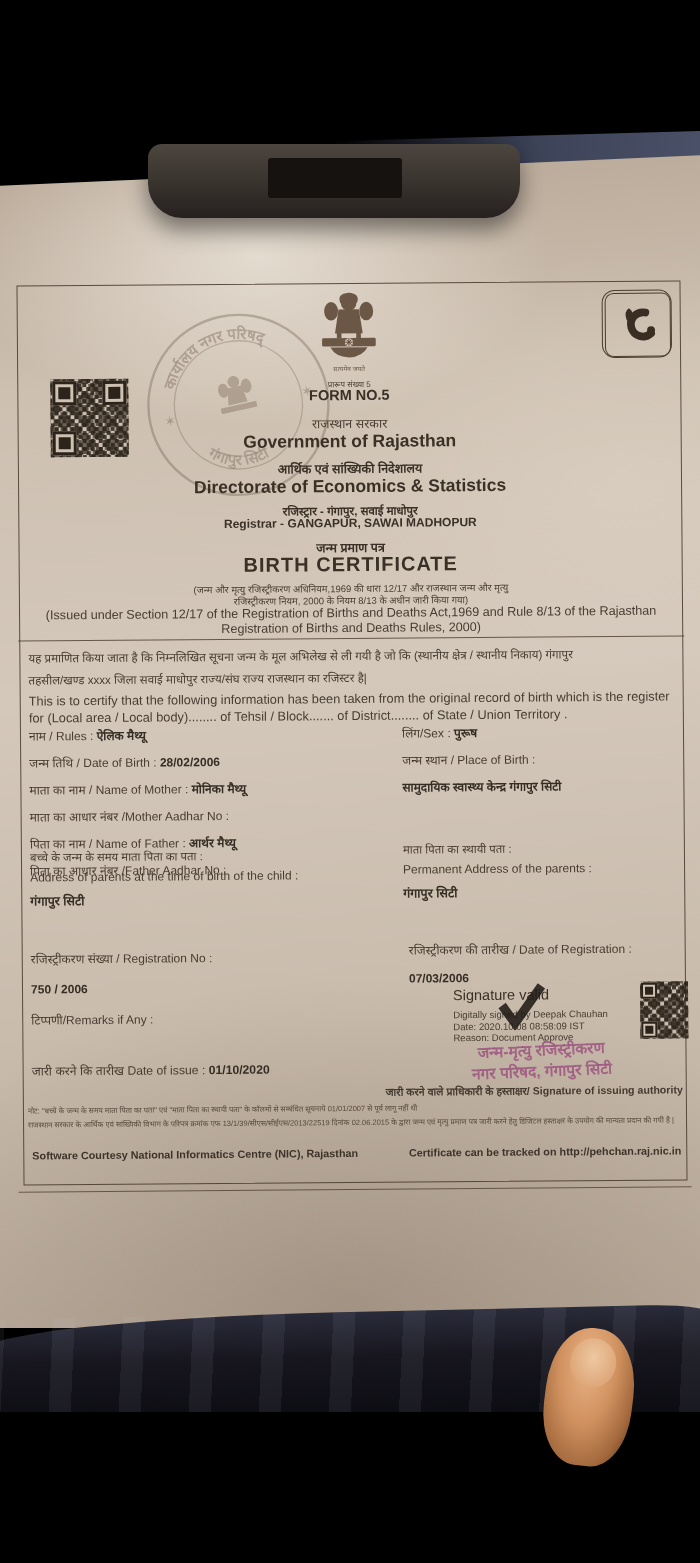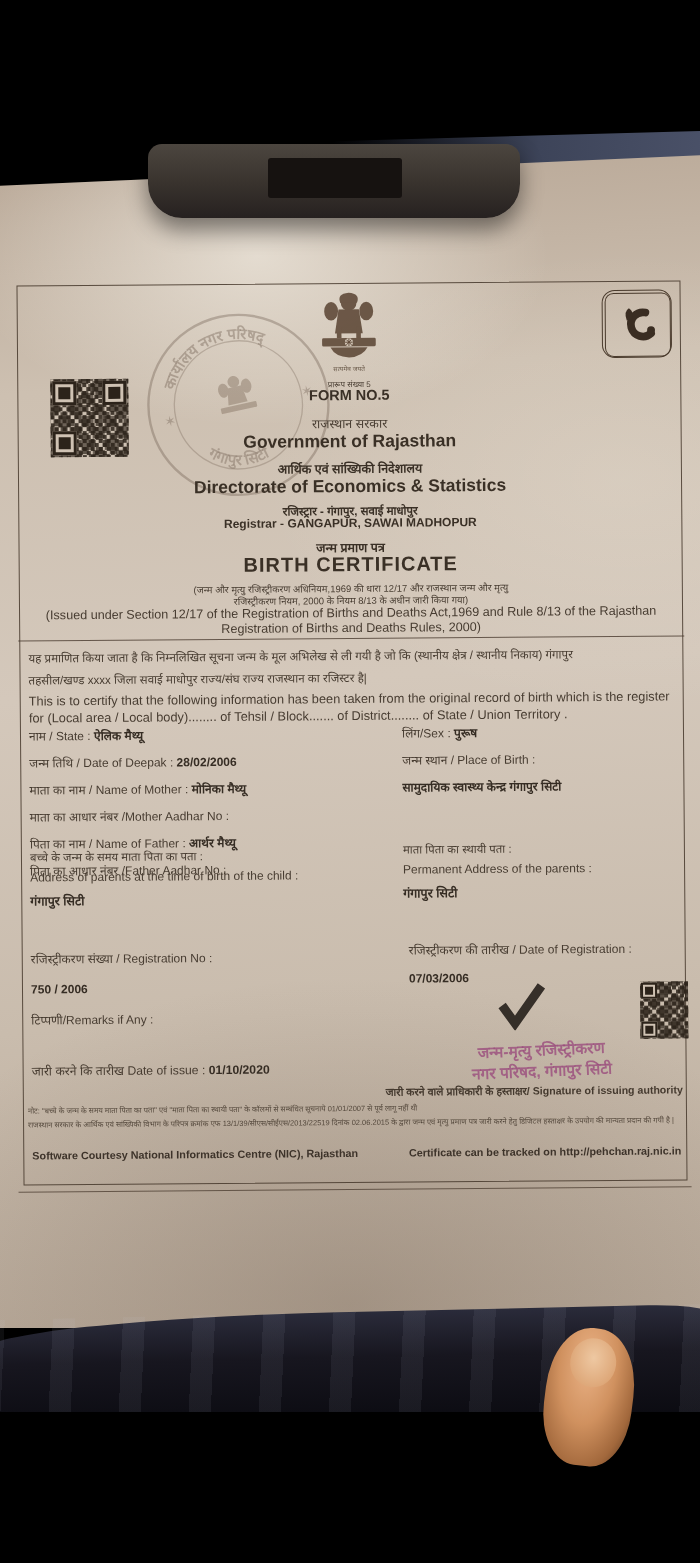--- a/index.html
+++ b/index.html
@@ -152,22 +152,22 @@
 
     <div class="divider"></div>
 
     <div class="abs" style="left:8px;right:6px;top:361px;">
       <div style="font-size:11.6px;line-height:21px;">यह प्रमाणित किया जाता है कि निम्नलिखित सूचना जन्म के मूल अभिलेख से ली गयी है जो कि (स्थानीय क्षेत्र / स्थानीय निकाय) गंगापुर</div>
       <div style="font-size:11.6px;line-height:23px;">तहसील/खण्ड xxxx जिला सवाई माधोपुर राज्य/संघ राज्य राजस्थान का रजिस्टर है|</div>
       <div style="font-size:12.8px;line-height:17px;margin-top:1px;">This is to certify that the following information has been taken from the original record of birth which is the register for (Local area / Local body)........ of Tehsil / Block....... of District........ of State / Union Territory .</div>
     </div>
 
     <div class="abs" style="left:8px;top:437px;line-height:27px;font-size:12px;white-space:nowrap;">
-      <div><span>नाम / State :</span> <span class="v">ऐलिक मैथ्यू</span></div>
-      <div><span>जन्म तिथि / Date of Deepak :</span> <span class="v">28/02/2006</span></div>
+      <div><span>नाम / Rules :</span> <span class="v">ऐलिक मैथ्यू</span></div>
+      <div><span>जन्म तिथि / Date of Birth :</span> <span class="v">28/02/2006</span></div>
       <div><span>माता का नाम / Name of Mother :</span> <span class="v">मोनिका मैथ्यू</span></div>
       <div><span>माता का आधार नंबर /Mother Aadhar No :</span></div>
       <div><span>पिता का नाम / Name of Father :</span> <span class="v">आर्थर मैथ्यू</span></div>
       <div><span>पिता का आधार नंबर /Father Aadhar No :</span></div>
     </div>
 
     <div class="abs" style="left:381px;top:437px;line-height:27px;font-size:12px;white-space:nowrap;">
       <div><span>लिंग/Sex :</span> <span class="v">पुरूष</span></div>
       <div><span>जन्म स्थान / Place of Birth :</span></div>
       <div class="v">सामुदायिक स्वास्थ्य केन्द्र गंगापुर सिटी</div>
@@ -192,20 +192,26 @@
     <div class="abs" style="left:8px;top:776px;font-size:12.2px;">
       <span>जारी करने कि तारीख Date of issue :</span>
       <span class="v">01/10/2020</span>
     </div>
 
     <div class="abs" style="left:386px;top:658px;font-size:12px;">
       <div>रजिस्ट्रीकरण की तारीख / Date of Registration :</div>
       <div class="v" style="margin-top:13px;">07/03/2006</div>
     </div>
 
+    <div class="abs" style="left:430px;top:704px;">
+      <div style="font-size:14.5px;color:#3a3026;">Signature valid</div>
+      <div style="font-size:9.6px;line-height:11.5px;margin-top:6px;">Digitally signed by Deepak Chauhan</div>
+      <div style="font-size:9.6px;line-height:11.5px;">Date: 2020.10.08 08:58:09 IST</div>
+      <div style="font-size:9.6px;line-height:11.5px;">Reason: Document Approve</div>
+    </div>
 
     <svg class="abs" style="left:472px;top:698px;transform:rotate(4deg);opacity:0.88;" width="52" height="50" viewBox="0 0 52 50">
       <path d="M7 26 L21 43 L45 4" stroke="#221c17" stroke-width="9" fill="none"></path>
     </svg>
 
     <div class="abs sig-stamp">
       <div>जन्म-मृत्यु रजिस्ट्रीकरण</div>
       <div>नगर परिषद, गंगापुर सिटी</div>
     </div>
 

